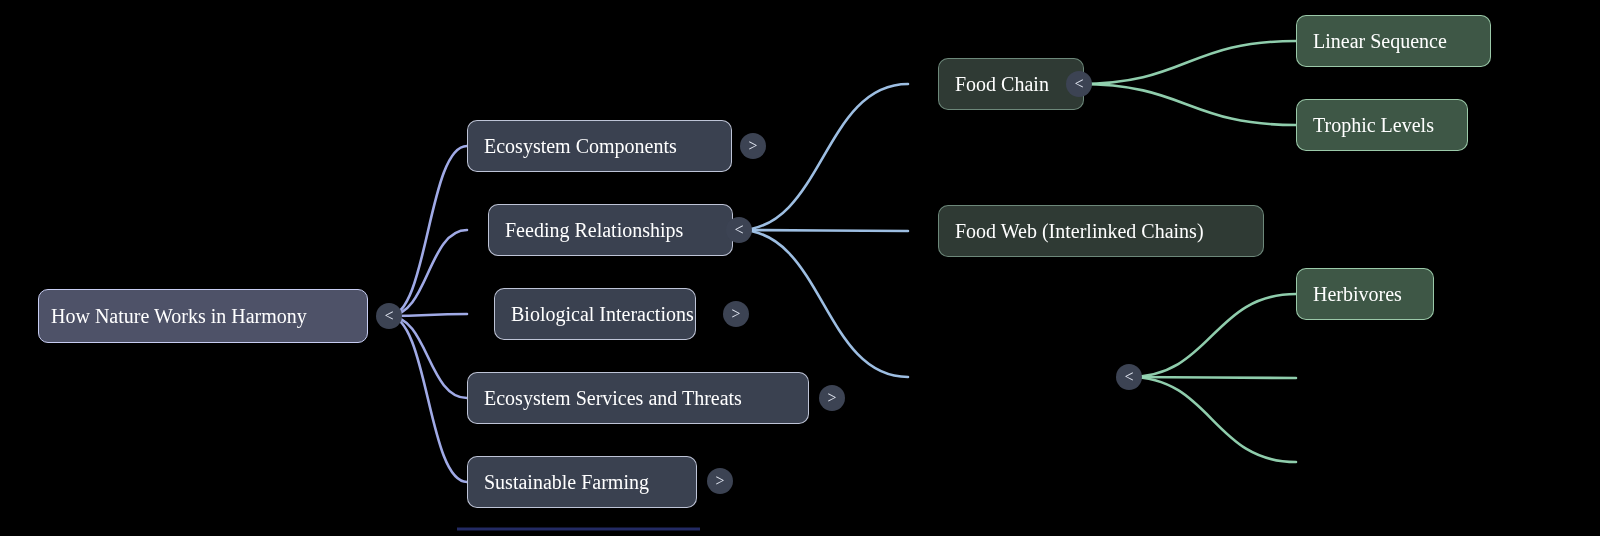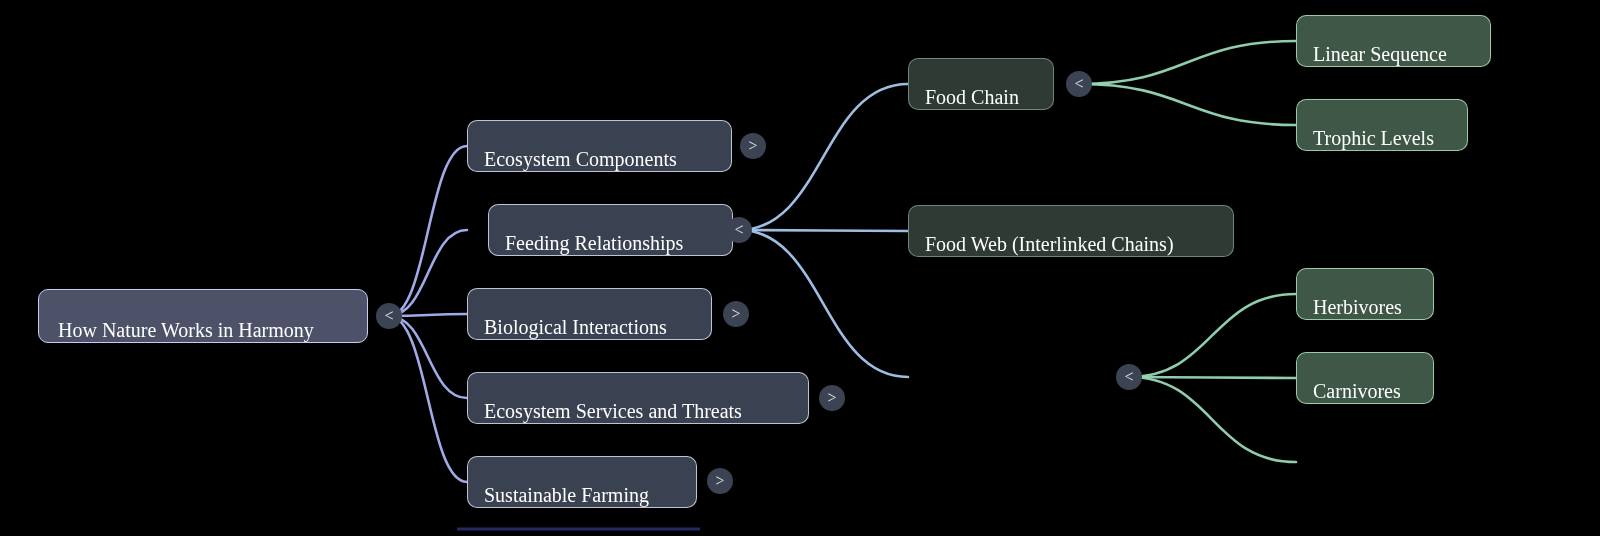--- a/index.html
+++ b/index.html
@@ -20,29 +20,29 @@
   }
   .canvas{position:absolute;inset:0;width:1600px;height:536px;}
   svg.edges{position:absolute;left:0;top:0;pointer-events:none;}
   .edge{fill:none;stroke-width:2.6;stroke-linecap:round;opacity:.95;}
   .edge.l1{stroke:var(--edge-purple);}
   .edge.l2{stroke:var(--edge-blue);}
   .edge.l3{stroke:var(--edge-green);}
   .accent-line{stroke:#232a63;stroke-width:3;}
   .node{
     position:absolute;box-sizing:border-box;height:52px;
-    display:flex;align-items:flex-end;
+    display:flex;align-items:center;
     padding:0 16px;border-radius:10px;
     color:var(--text);font-size:20px;white-space:nowrap;
     cursor:pointer;
   }
   .node span{display:block;}
-  .node.root{height:54px;background:var(--root-fill);border:1.5px solid var(--root-border);padding:0 19px;}
+  .node.root{height:54px;background:var(--root-fill);border:1.5px solid var(--root-border);padding:0 12px;}
   .node.branch{background:var(--branch-fill);border:1.5px solid rgba(214,220,239,.85);}
-  .node.sub{background:var(--sub-fill);border:1px solid rgba(160,200,180,.55);}
+  .node.sub{background:var(--sub-fill);border:1px solid rgba(160,200,180,.55);margin-left:30px;}
   .node.leaf{background:var(--leaf-fill);border:1.5px solid rgba(165,214,180,.9);}
   .toggle{
     position:absolute;width:26px;height:26px;border-radius:50%;
     background:var(--toggle-fill);border:none;color:#e4e9f4;
     font-family:"Liberation Serif", serif;font-size:16px;line-height:26px;
     text-align:center;padding:0;cursor:pointer;
   }
 </style>
 </head>
 <body>
@@ -74,21 +74,21 @@
   <div class="node branch" style="left:467px;top:120px;width:265px">
     <span>Ecosystem Components</span>
   </div>
   <button class="toggle" style="left:740px;top:133px">&gt;</button>
 
   <div class="node branch" style="left:488px;top:204px;width:245px">
     <span>Feeding Relationships</span>
   </div>
   <button class="toggle" style="left:726px;top:217px">&lt;</button>
 
-  <div class="node branch" style="left:467px;top:288px;width:245px">
+  <div class="node branch" style="left:494px;top:288px;width:202px">
     <span>Biological Interactions</span>
   </div>
   <button class="toggle" style="left:723px;top:301px">&gt;</button>
 
   <div class="node branch" style="left:467px;top:372px;width:342px">
     <span>Ecosystem Services and Threats</span>
   </div>
   <button class="toggle" style="left:819px;top:385px">&gt;</button>
 
   <div class="node branch" style="left:467px;top:456px;width:230px">
@@ -109,17 +109,14 @@
 
   <div class="node leaf" style="left:1296px;top:15px;width:195px">
     <span>Linear Sequence</span>
   </div>
   <div class="node leaf" style="left:1296px;top:99px;width:172px">
     <span>Trophic Levels</span>
   </div>
   <div class="node leaf" style="left:1296px;top:268px;width:138px">
     <span>Herbivores</span>
   </div>
-  <div class="node leaf" style="left:1296px;top:352px;width:138px">
-    <span>Carnivores</span>
-  </div>
 
 </div>
 
 </body></html>

